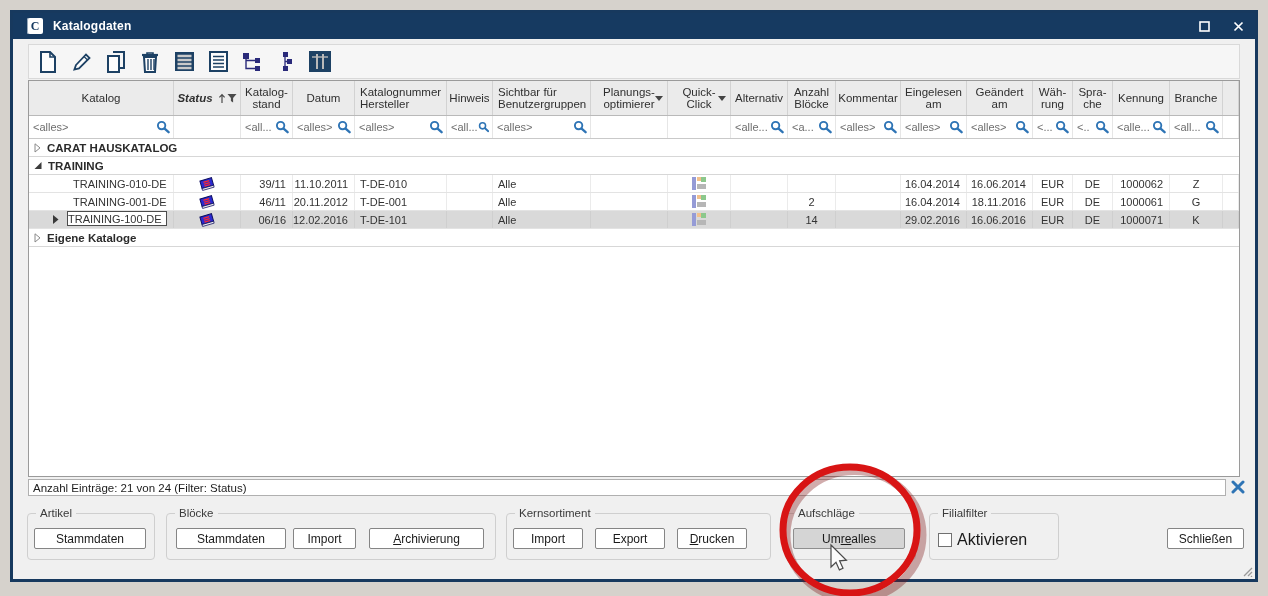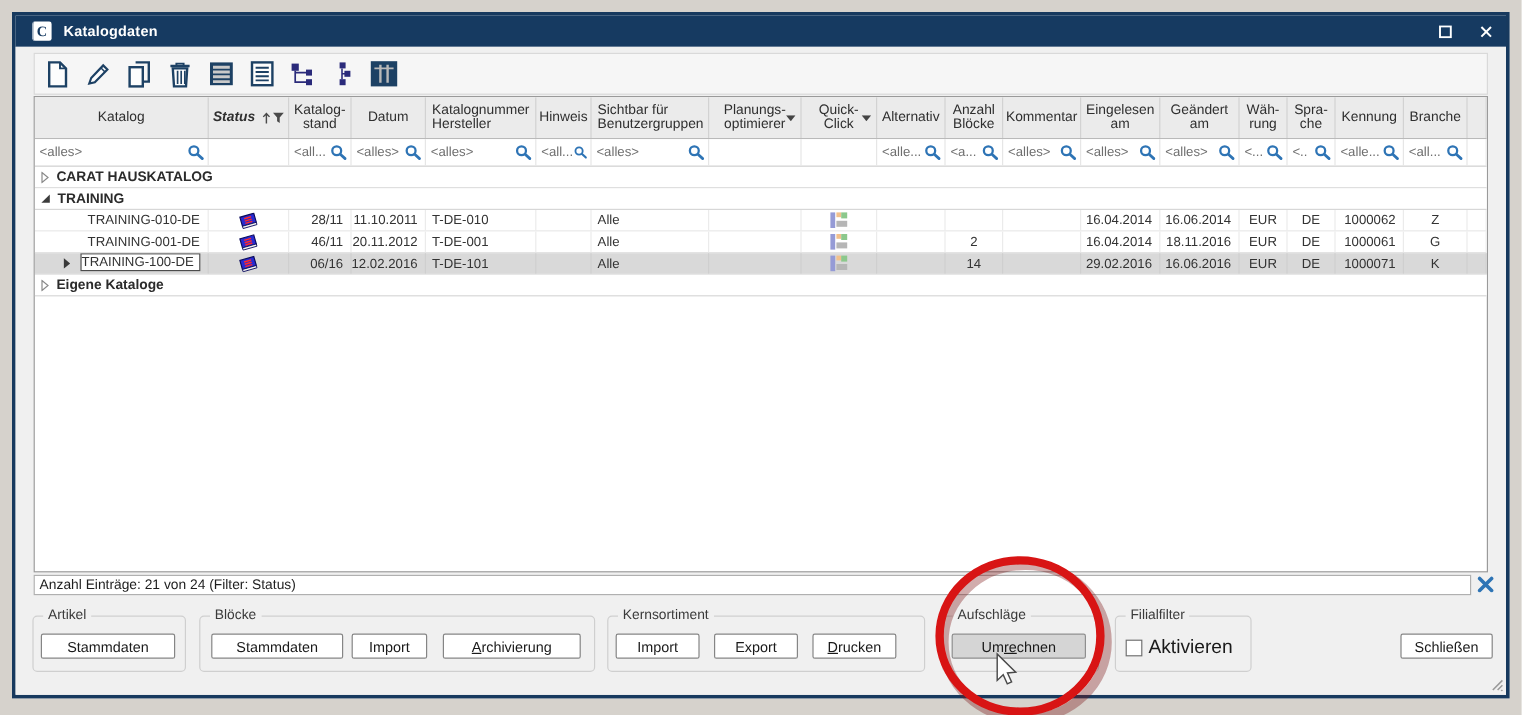--- a/index.html
+++ b/index.html
@@ -396,21 +396,21 @@
           </div>
         <div class="c ctr">
           <svg width="18" height="14" viewBox="0 0 18 14">
               <g transform="rotate(-16 9 7)">
                 <rect x="3" y="2.2" width="12" height="8" fill="#2a2ad2" stroke="#0d0d5e" stroke-width="1"></rect>
                 <rect x="3" y="10" width="12" height="2" fill="#f2f2f2" stroke="#0d0d5e" stroke-width="0.7"></rect>
                 <path d="M6 4.4 h6 M6 6.4 h6 M6 8.4 h6" stroke="#ff2a2a" stroke-width="1.2"></path>
               </g>
             </svg>
         </div>
-        <div class="c r">28/11</div>
+        <div class="c r">39/11</div>
         <div class="c r">11.10.2011</div>
         <div class="c l">T-DE-010</div>
         <div class="c"></div>
         <div class="c l">Alle</div>
         <div class="c"></div>
         <div class="c ctr">
             <span class="qc">
               <i class="bar"></i>
               <i class="peach"></i>
               <i class="green"></i>
@@ -559,24 +559,24 @@
         <span>Export</span>
       </button>
     <button class="btn" style="left:664px;width:70px;">
         <span><u>D</u><span>rucken</span></span>
       </button>
 
     <div class="gbox" style="left:772px;width:131px;">
       <span class="glab">Aufschläge</span>
     </div>
     <button class="btn gray" style="left:780px;width:112px;">
-        <span><span>Um</span><u>re</u><span>chnen</span></span>
-      </button>
-
-    <div class="gbox" style="left:916px;width:114px;">
+        <span><span>Um</span><u>re</u><span>alles</span></span>
+      </button>
+
+    <div class="gbox" style="left:916px;width:130px;">
       <span class="glab">Filialfilter</span>
     </div>
     <span class="cb" style="left:925px;top:492px;">
       <span class="box"></span>
       <span class="cblab">Aktivieren</span>
     </span>
 
     <button class="btn" style="left:1154px;width:77px;">
         <span>Schließen</span>
       </button>

